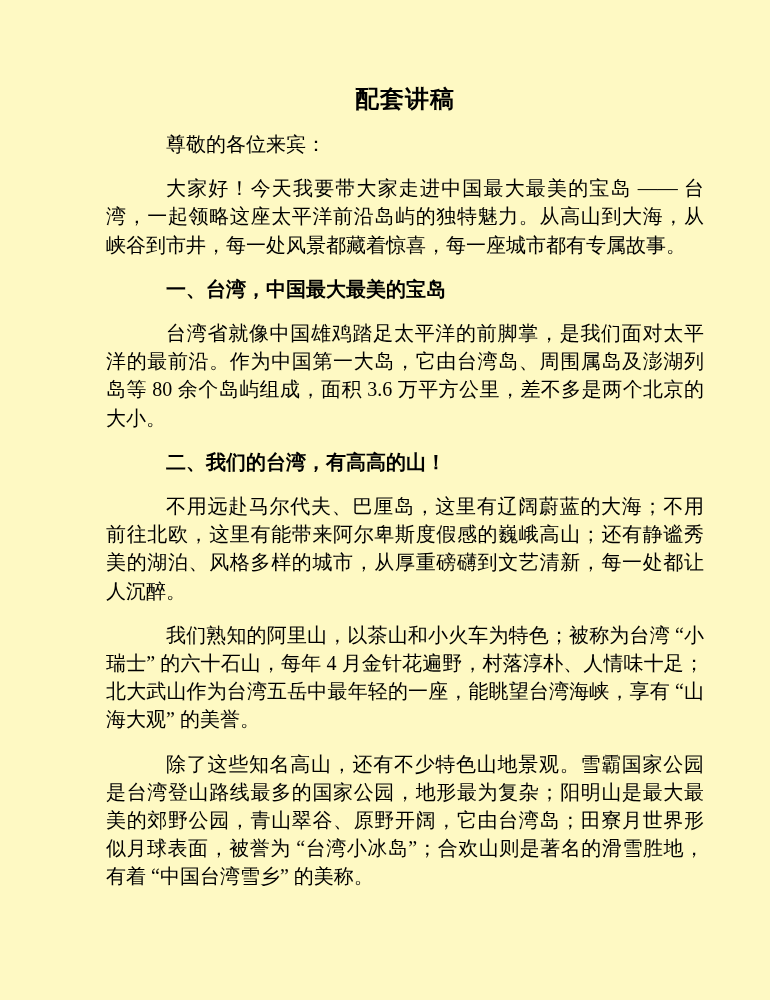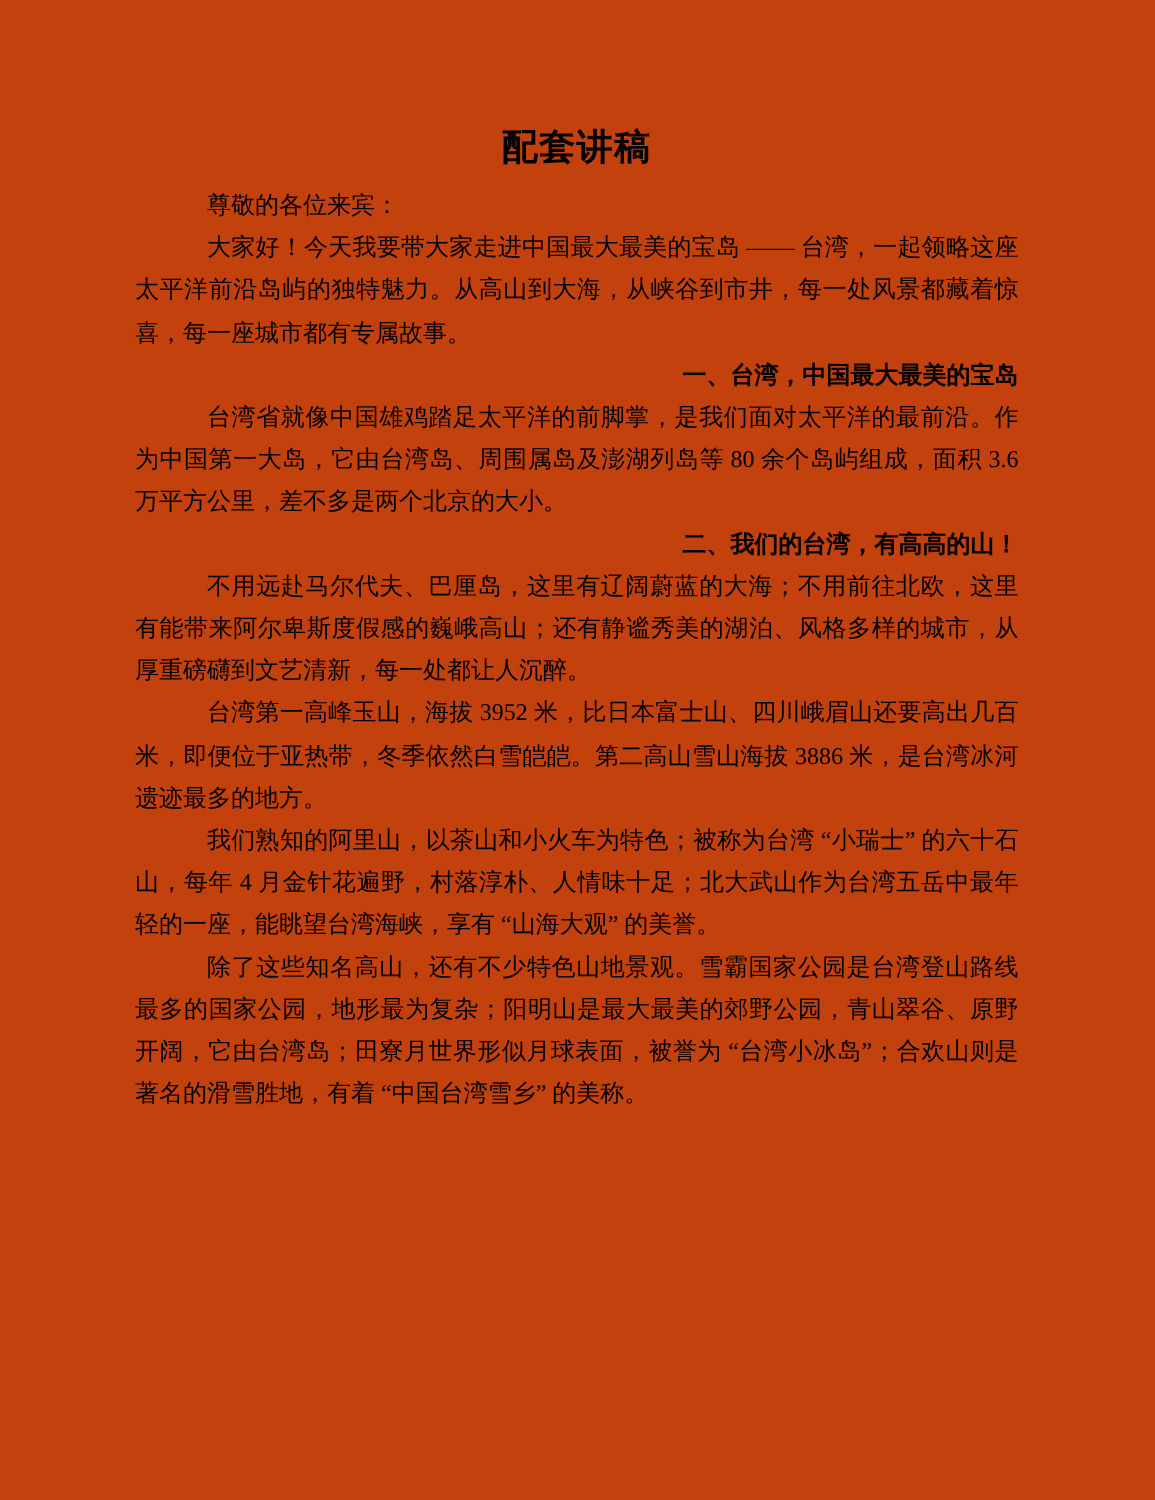--- a/index.html
+++ b/index.html
@@ -9,55 +9,54 @@
   }
   body {
     width: 770px;
     height: 1000px;
     overflow: hidden;
   }
   .page {
     box-sizing: border-box;
     width: 770px;
     height: 1000px;
-    background: #c2410c;
-    padding: 84px 91px 0 90px;
+    background: #fef9c3;
+    padding: 84px 50px 0 90px;
     font-family: "Liberation Serif", "DejaVu Serif", serif;
     color: #000000;
   }
   .doc-title {
     margin: 0 0 10px 0;
     font-size: 24px;
     line-height: 30px;
     font-weight: bold;
     text-align: center;
     letter-spacing: 1px;
   }
   .para {
-    margin: 0;
-    font-size: 16px;
+    margin: 16px;
+    font-size: 20px;
     line-height: 28.2px;
     text-align: justify;
     text-indent: 3em;
     word-break: break-all;
   }
   .para.heading {
     font-weight: bold;
-    text-align: right;
+    text-align: left;
   }
 </style>
 </head>
 <body>
 
 <div class="page">
   <h1 class="doc-title">配套讲稿</h1>
   <div>
       <p class="para">尊敬的各位来宾：</p>
       <p class="para">大家好！今天我要带大家走进中国最大最美的宝岛 —— 台湾，一起领略这座太平洋前沿岛屿的独特魅力。从高山到大海，从峡谷到市井，每一处风景都藏着惊喜，每一座城市都有专属故事。</p>
       <p class="para heading">一、台湾，中国最大最美的宝岛</p>
       <p class="para">台湾省就像中国雄鸡踏足太平洋的前脚掌，是我们面对太平洋的最前沿。作为中国第一大岛，它由台湾岛、周围属岛及澎湖列岛等 80 余个岛屿组成，面积 3.6 万平方公里，差不多是两个北京的大小。</p>
       <p class="para heading">二、我们的台湾，有高高的山！</p>
       <p class="para">不用远赴马尔代夫、巴厘岛，这里有辽阔蔚蓝的大海；不用前往北欧，这里有能带来阿尔卑斯度假感的巍峨高山；还有静谧秀美的湖泊、风格多样的城市，从厚重磅礴到文艺清新，每一处都让人沉醉。</p>
-      <p class="para">台湾第一高峰玉山，海拔 3952 米，比日本富士山、四川峨眉山还要高出几百米，即便位于亚热带，冬季依然白雪皑皑。第二高山雪山海拔 3886 米，是台湾冰河遗迹最多的地方。</p>
       <p class="para">我们熟知的阿里山，以茶山和小火车为特色；被称为台湾 “小瑞士” 的六十石山，每年 4 月金针花遍野，村落淳朴、人情味十足；北大武山作为台湾五岳中最年轻的一座，能眺望台湾海峡，享有 “山海大观” 的美誉。</p>
       <p class="para">除了这些知名高山，还有不少特色山地景观。雪霸国家公园是台湾登山路线最多的国家公园，地形最为复杂；阳明山是最大最美的郊野公园，青山翠谷、原野开阔，它由台湾岛；田寮月世界形似月球表面，被誉为 “台湾小冰岛”；合欢山则是著名的滑雪胜地，有着 “中国台湾雪乡” 的美称。</p>
     </div>
 </div>
 
 </body></html>

